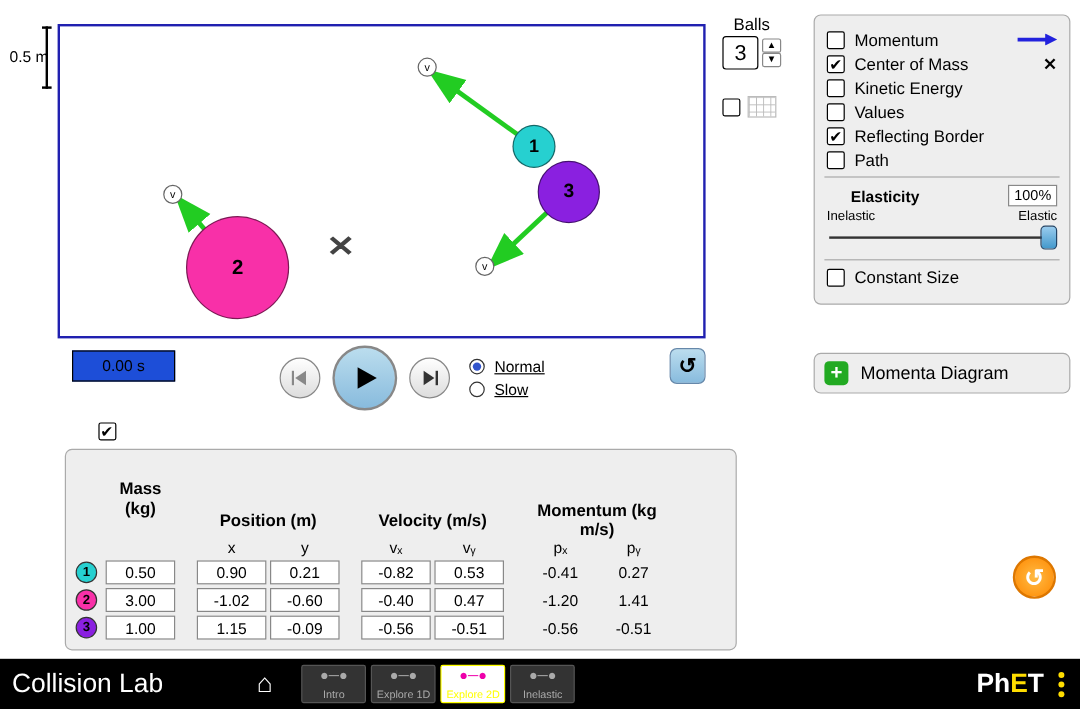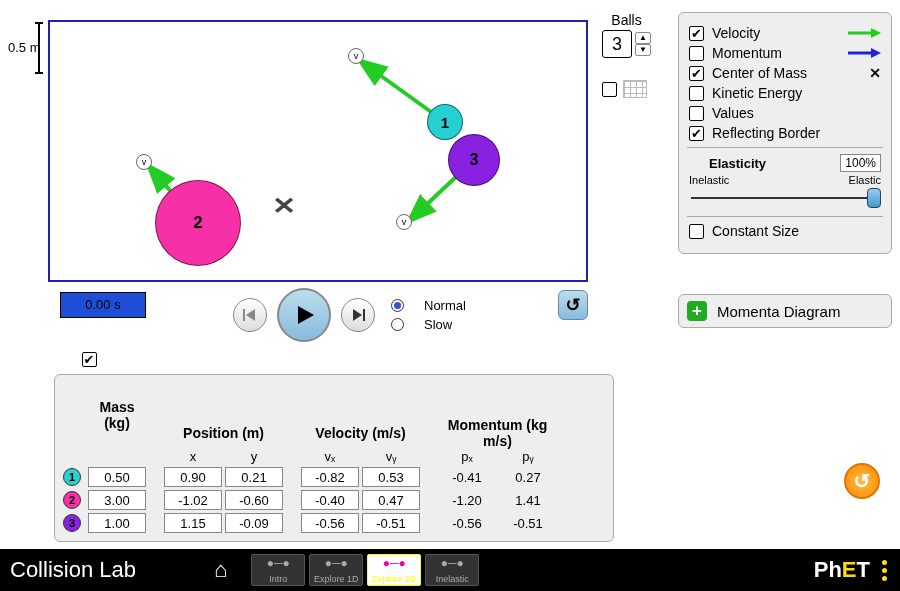--- a/index.html
+++ b/index.html
@@ -45,21 +45,21 @@
 
   .momenta { position:absolute; top:286px; right:0; width:214px; border:1px solid #aaa; border-radius:6px; background:#eee; padding:6px 8px; display:flex; align-items:center; gap:10px; font-size:15px; }
   .plus { width:20px; height:20px; background:#2a2; color:#fff; border-radius:4px; display:flex; align-items:center; justify-content:center; font-weight:bold; font-size:17px; }
 
   .time { position:absolute; top:284px; left:52px; width:86px; height:26px; border:1px solid #000; background:#1d4ed8; text-align:center; line-height:24px; }
 
   .play { position:absolute; top:280px; left:225px; display:flex; align-items:center; gap:10px; }
   .rbtn { width:34px; height:34px; border-radius:50%; border:1px solid #888; background:linear-gradient(#fefefe,#ddd); display:flex; align-items:center; justify-content:center; cursor:pointer; }
   .rbtn.big { width:54px; height:54px; border:2px solid #888; background:linear-gradient(#bde,#8bd); }
   .speed { display:flex; flex-direction:column; gap:4px; margin-left:6px; font-size:13px; }
-  .speed label { display:flex; align-items:center; gap:20px; cursor:pointer; }
+  .speed label { display:flex; align-items:center; gap:8px; cursor:pointer;text-decoration:underline; }
   .radio { width:13px; height:13px; border:1.5px solid #333; border-radius:50%; display:inline-flex; align-items:center; justify-content:center; }
   .radio.on::after { content:""; width:7px; height:7px; border-radius:50%; background:#35c; }
 
   .restart { position:absolute; top:282px; left:550px; width:30px; height:30px; border-radius:6px; background:linear-gradient(#bde,#8bd); border:1px solid #68a; display:flex; align-items:center; justify-content:center; cursor:pointer; font-size:18px; font-weight:bold; }
 
   .more { position:absolute; top:344px; left:46px; display:flex; align-items:center; gap:8px; font-size:15px;flex-direction:column; }
 
   .table { position:absolute; top:366px; left:46px; width:560px; border:1px solid #aaa; border-radius:6px; background:#eee; padding:6px 8px 8px; }
   .thead, .tsub, .trow { display:grid; grid-template-columns: 22px 58px 12px 58px 58px 12px 58px 58px 12px 58px 58px; align-items:center; gap:3px; }
   .thead { font-weight:bold; text-align:center; font-size:14px; }
@@ -122,28 +122,20 @@
     </div>
   </div>
 
   <div class="grid-toggle">
     <span class="phet-check"></span>
     <span class="grid-icon"></span>
   </div>
 
   <div class="checks">
     <div class="check-row">
-        <span class="phet-check on"></span>
-        <span>Velocity</span>
-        <span class="sym"><svg width="34" height="10">
-            <line x1="1" y1="5" x2="26" y2="5" stroke="#2c2" stroke-width="3"></line>
-            <path d="M24,0 L34,5 L24,10 Z" fill="#2c2"></path>
-          </svg></span>
-      </div>
-    <div class="check-row">
         <span class="phet-check"></span>
         <span>Momentum</span>
         <span class="sym"><svg width="34" height="10">
             <line x1="1" y1="5" x2="26" y2="5" stroke="#22d" stroke-width="3"></line>
             <path d="M24,0 L34,5 L24,10 Z" fill="#22d"></path>
           </svg></span>
       </div>
     <div class="check-row">
         <span class="phet-check on"></span>
         <span>Center of Mass</span>
@@ -153,20 +145,24 @@
         <span class="phet-check"></span>
         <span>Kinetic Energy</span>
       </div>
     <div class="check-row">
         <span class="phet-check"></span>
         <span>Values</span>
       </div>
     <div class="check-row">
         <span class="phet-check on"></span>
         <span>Reflecting Border</span>
+      </div>
+    <div class="check-row">
+        <span class="phet-check"></span>
+        <span>Path</span>
       </div>
     <div class="sep"></div>
     <div class="el-head">
         <span>Elasticity</span>
         <span class="pct">100%</span>
       </div>
     <div class="el-axis">
         <span>Inelastic</span>
         <span>Elastic</span>
       </div>

